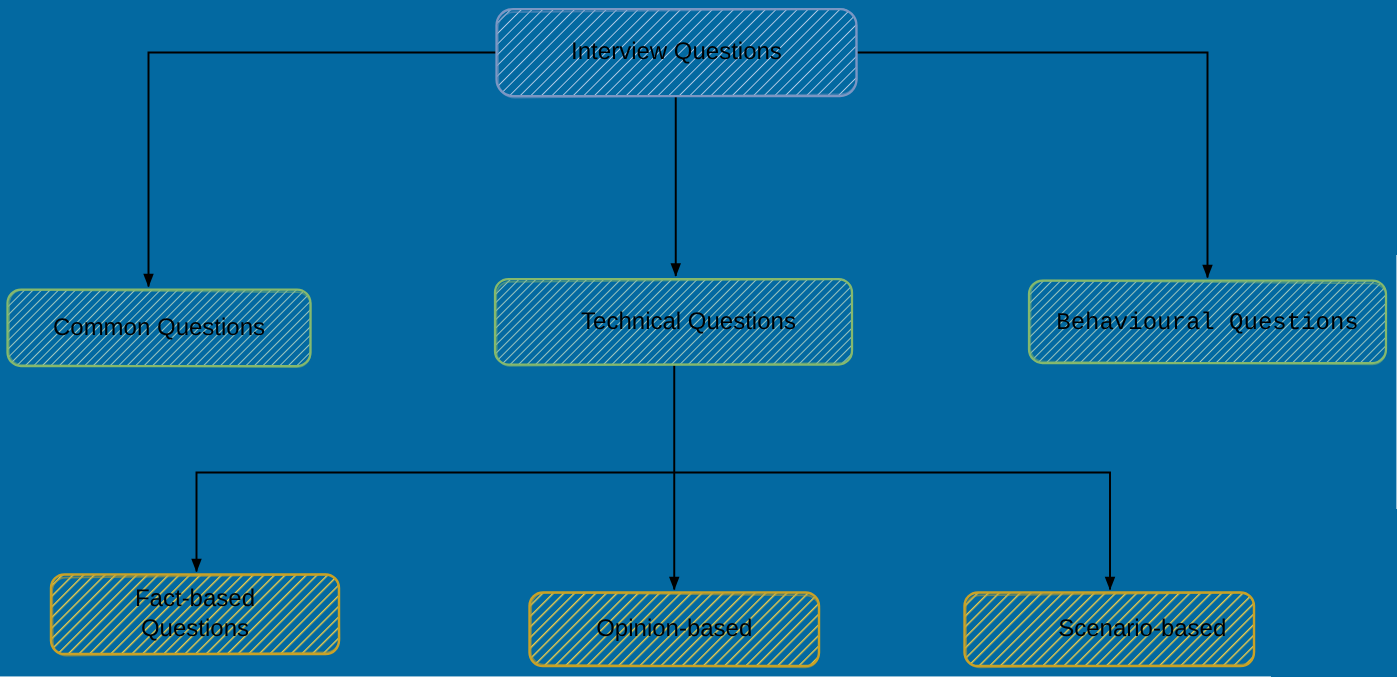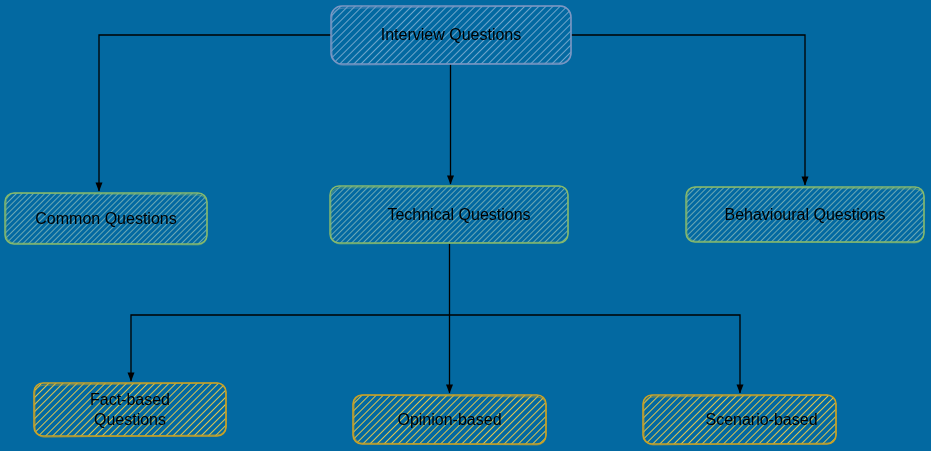--- a/index.html
+++ b/index.html
@@ -93,21 +93,21 @@
 
   <div class="node-label" style="left:331px; top:6px; width:240px; height:58px;">
     <span class="txt">Interview Questions</span>
   </div>
   <div class="node-label" style="left:5px; top:193px; width:202px; height:51px;border-radius:23px;">
     <span class="txt">Common Questions</span>
   </div>
   <div class="node-label" style="left:330px; top:186px; width:258px; height:57px;">
     <span class="txt">Technical Questions</span>
   </div>
-  <div class="node-label" style="left:686px; top:187px; width:238px; height:55px;">
+  <div class="node-label" style="left:686px; top:187px; width:238px; height:55px;font-family:Liberation Mono, monospace;">
     <span class="txt">Behavioural Questions</span>
   </div>
   <div class="node-label" style="left:34px; top:383px; width:192px; height:53px;">
     <span class="txt narrow">Fact-based Questions</span>
   </div>
   <div class="node-label" style="left:353px; top:395px; width:193px; height:49px;justify-content:center;">
     <span class="txt">Opinion-based</span>
   </div>
   <div class="node-label" style="left:643px; top:395px; width:193px; height:49px;margin-left:22px;">
     <span class="txt">Scenario-based</span>

